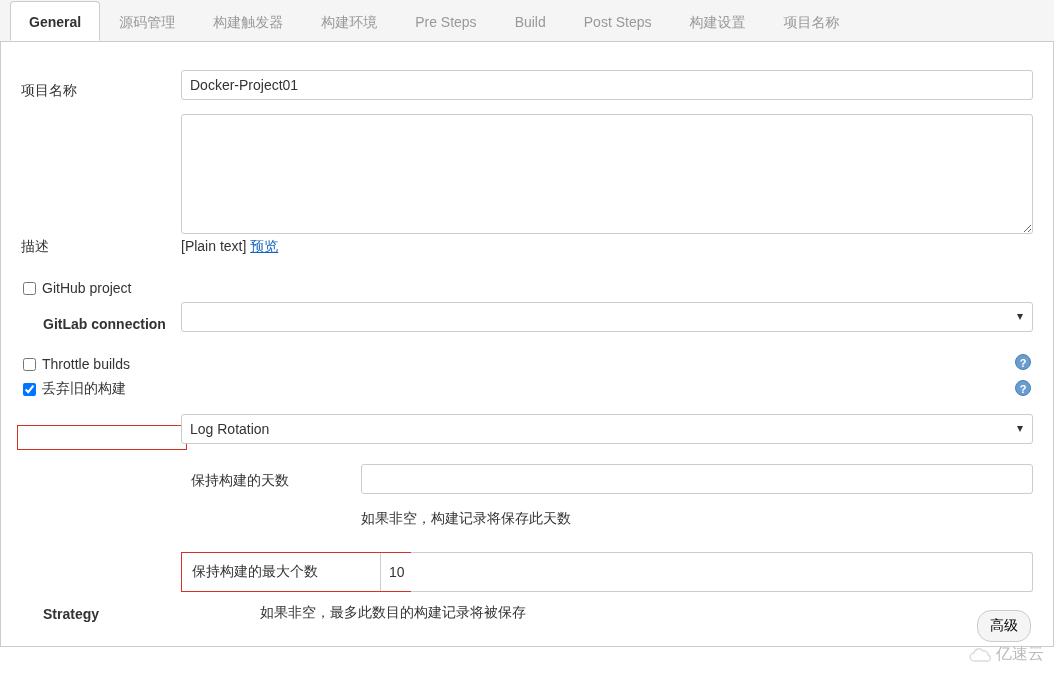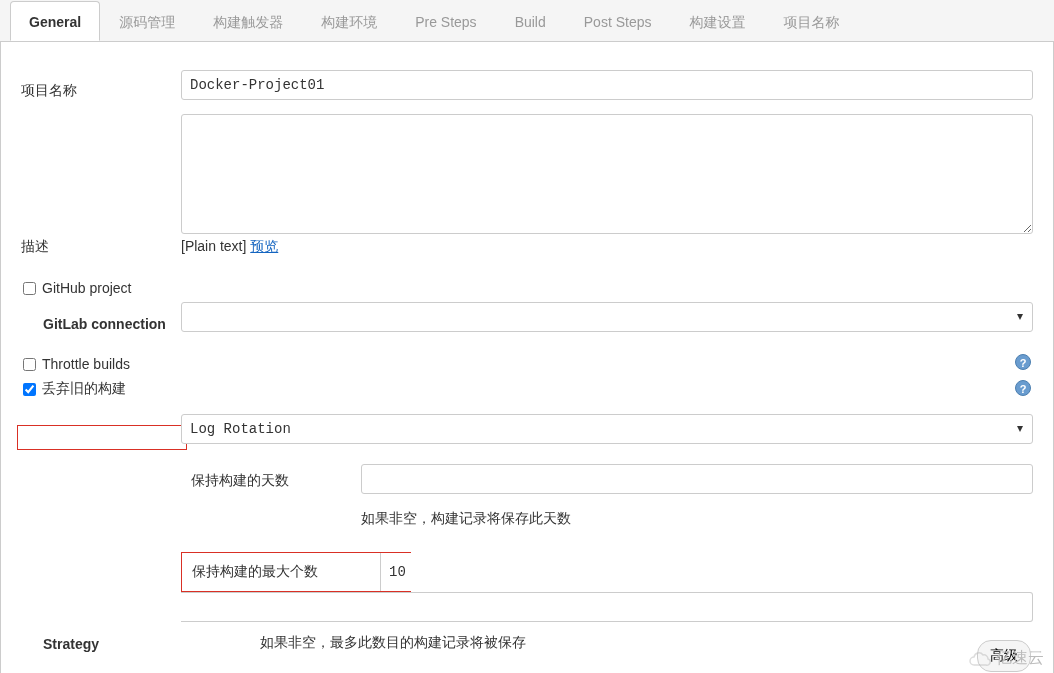--- a/index.html
+++ b/index.html
@@ -67,21 +67,21 @@
     flex: 1;
     display: flex;
     flex-direction: column;
   }
   input[type="text"], textarea, select {
     width: 100%;
     font-size: 14px;
     padding: 6px 8px;
     border: 1px solid #ccc;
     border-radius: 3px;
-    font-family: Liberation Mono, monospace;
+    font-family: Liberation Sans, sans-serif;
     color: #333;
     background: #fff;
   }
   textarea {
     height: 120px;
     resize: both;
   }
   select {
     appearance: none;
     -webkit-appearance: none;
@@ -184,21 +184,20 @@
     border: 1px solid #ccc;
     border-top: none;
     border-bottom: none;
     border-right: none;
     margin-left: 28px;
   }
   .maxrow {
     display: flex;
     align-items: stretch;
     margin-top: 24px;
-    flex-direction: column;
   }
   .max-extend {
     flex: 1;
   }
   .max-extend input {
     border-left: none;
     border-radius: 0 3px 3px 0;
   }
   .adv-button {
     position: absolute;

